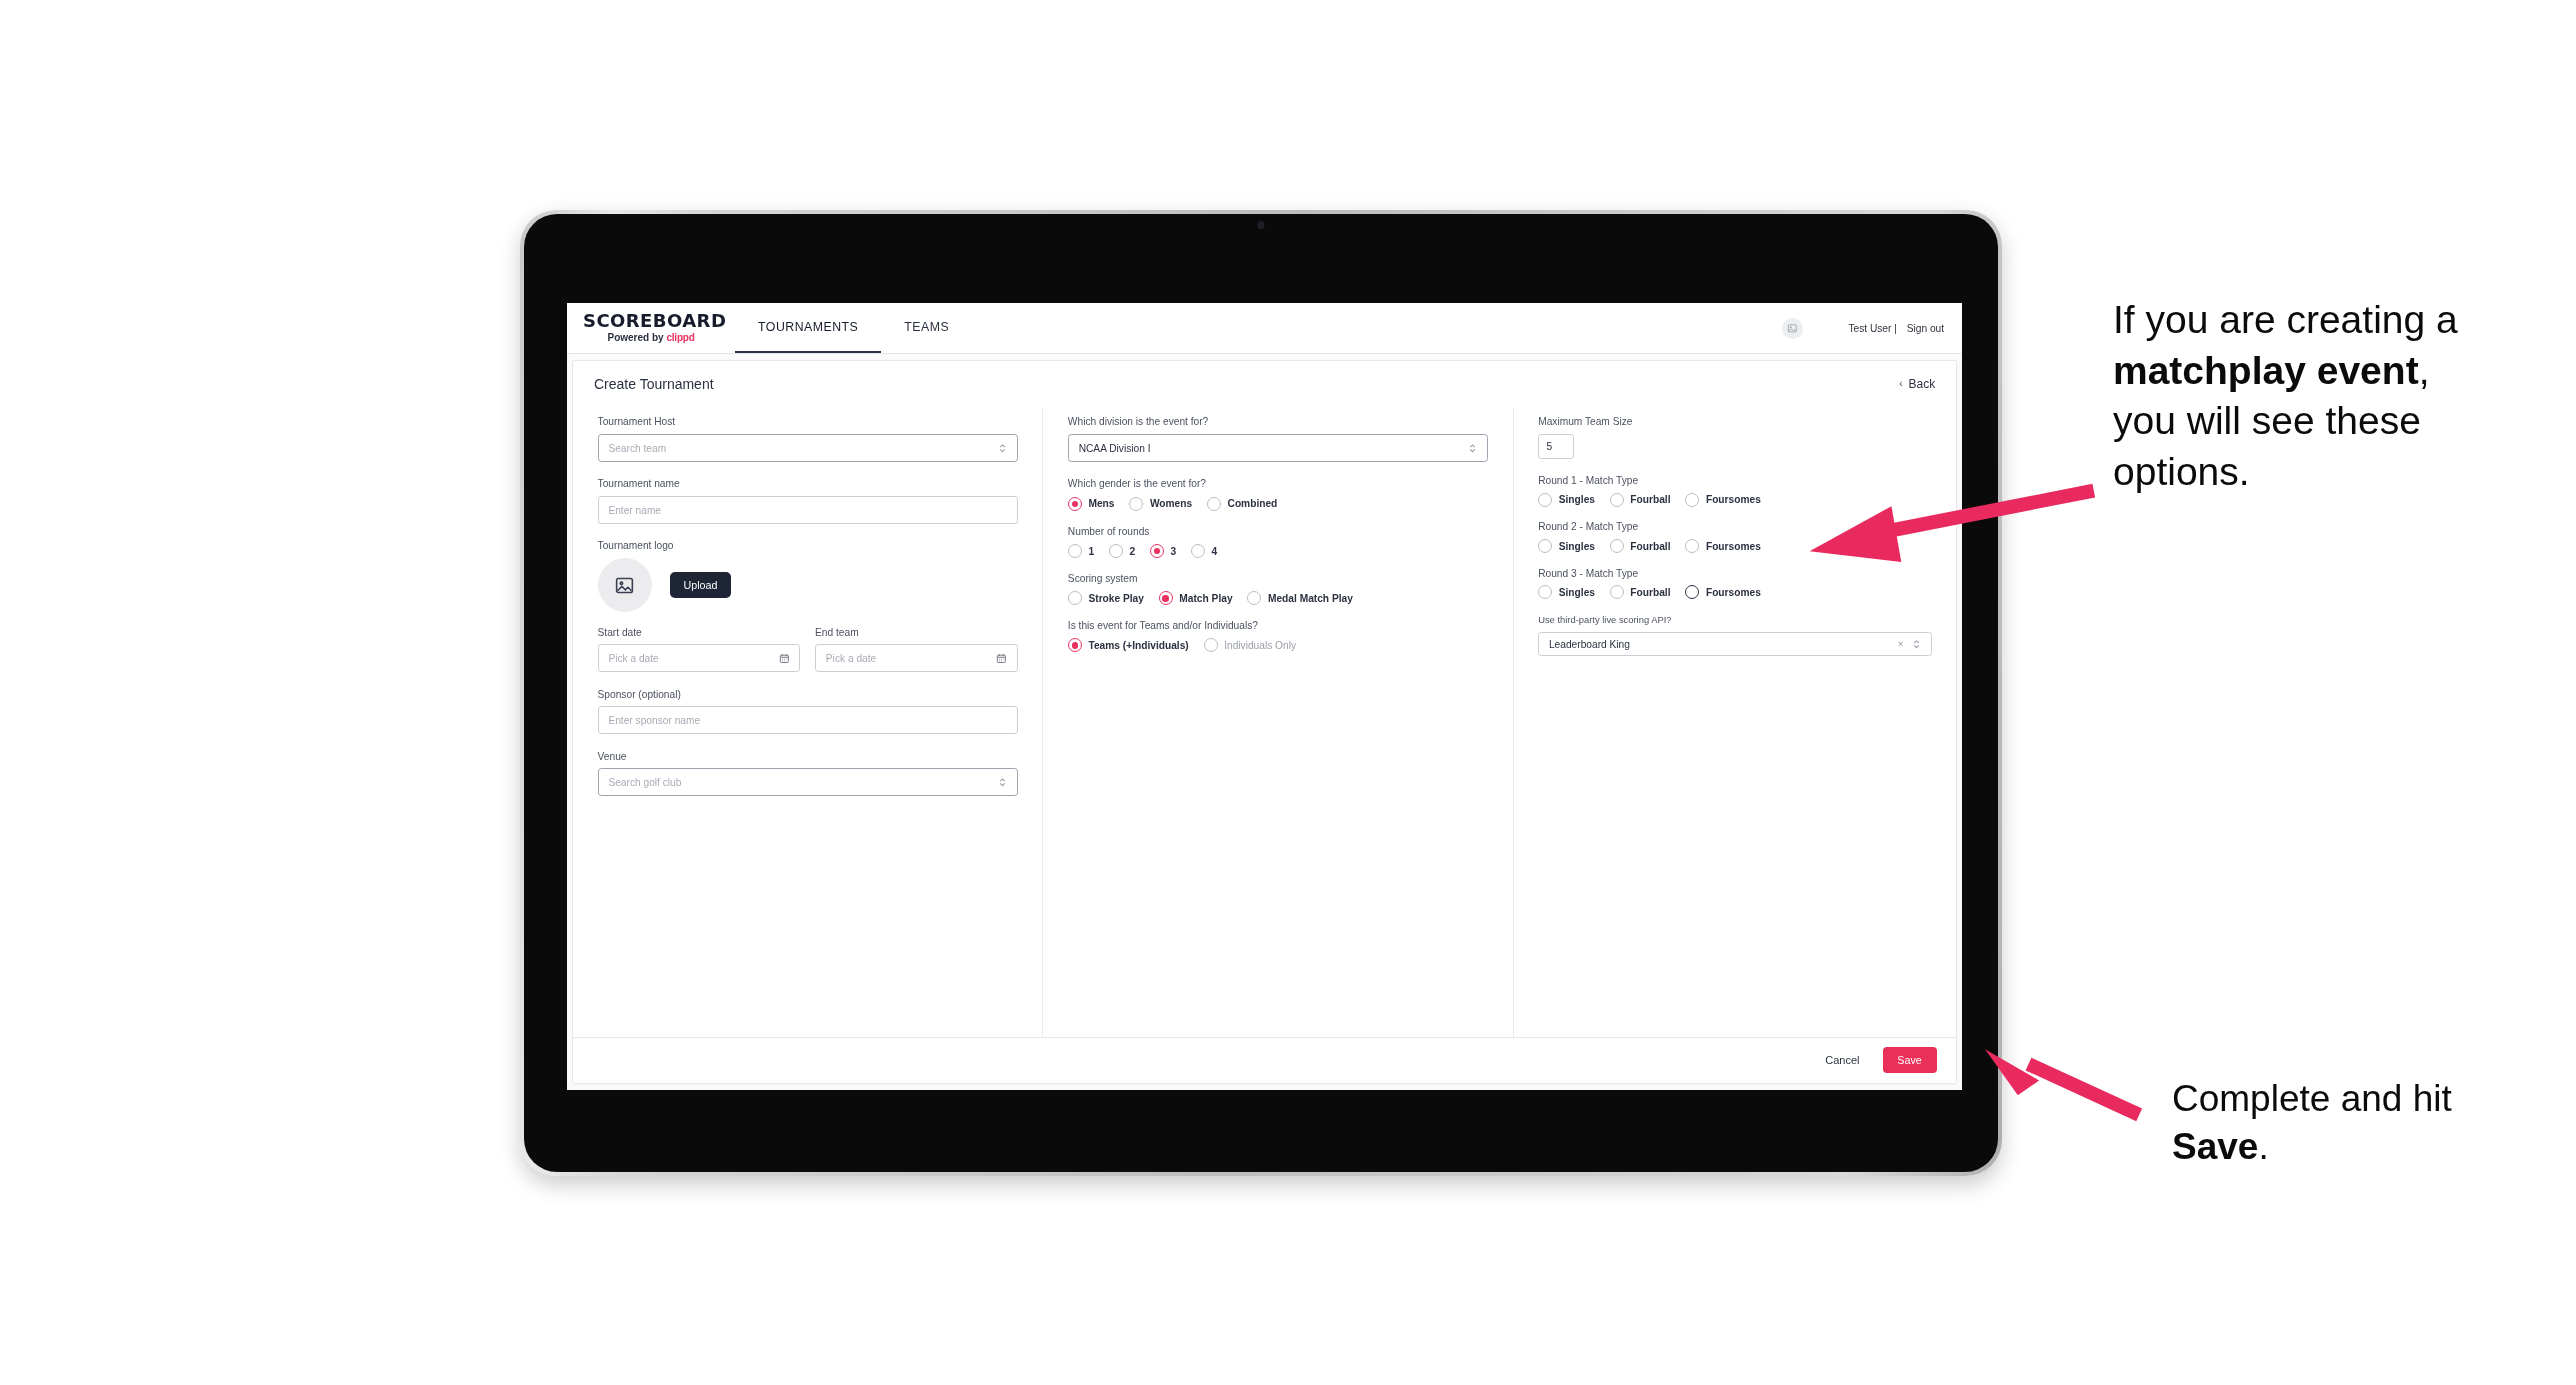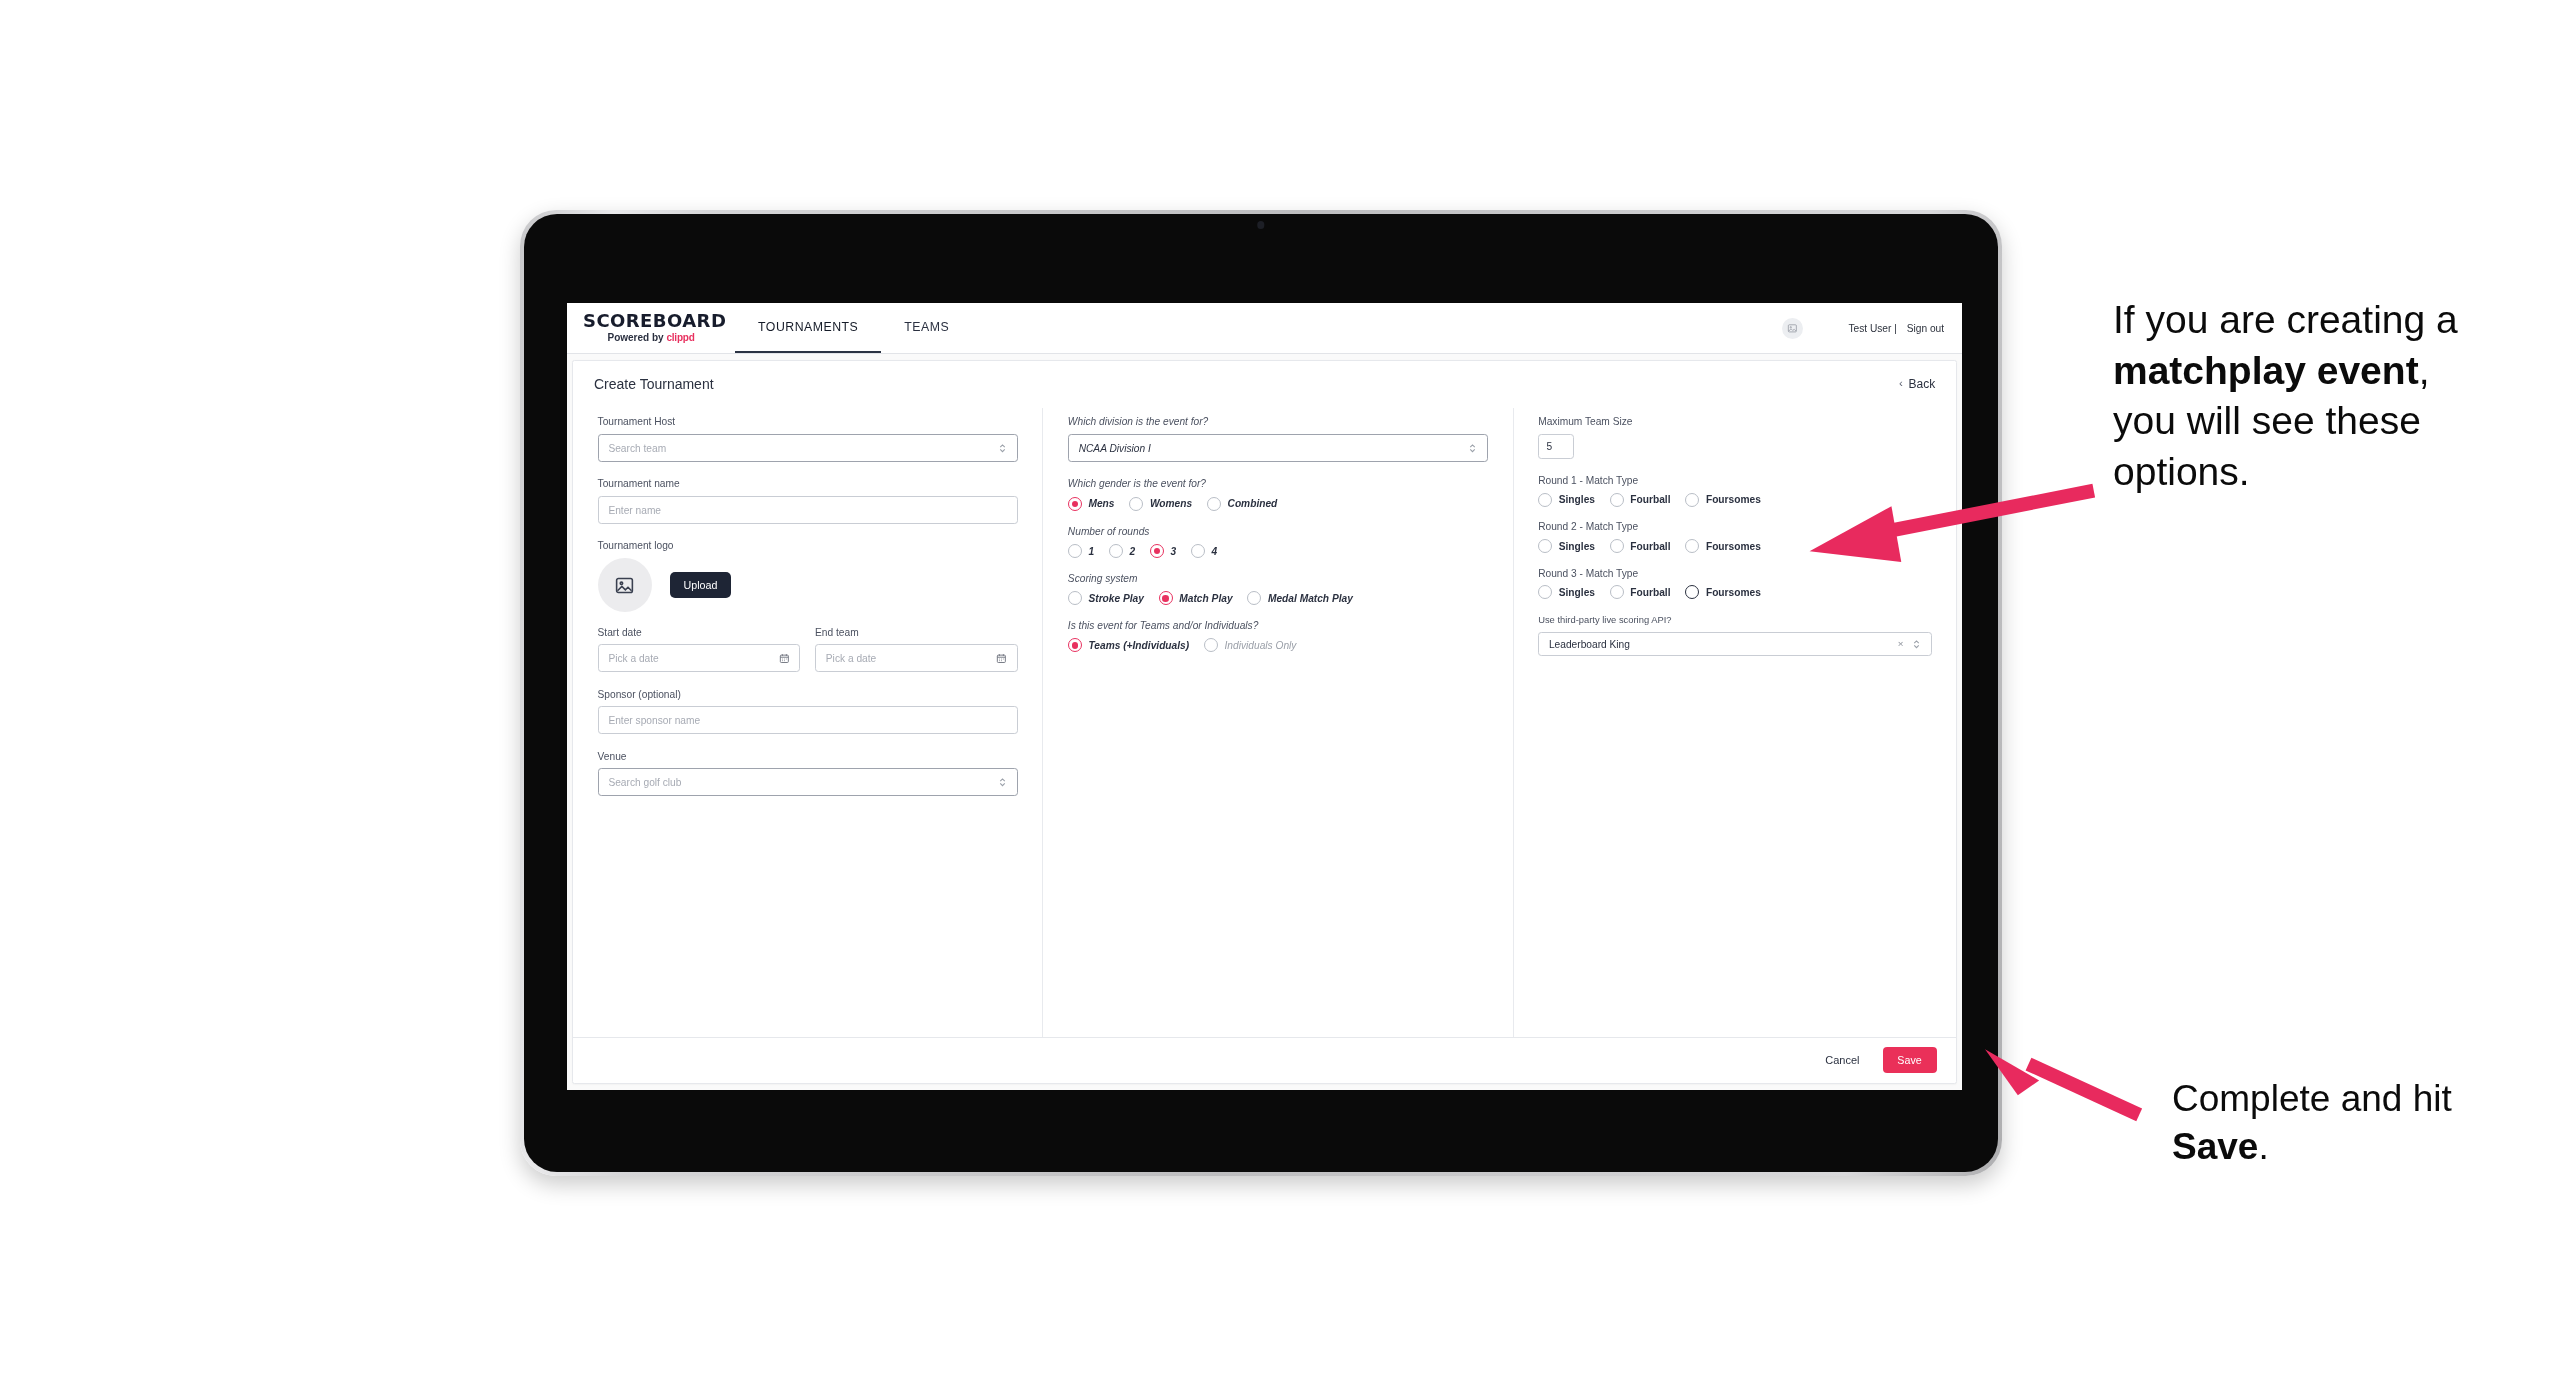--- a/index.html
+++ b/index.html
@@ -95,21 +95,21 @@
   .back-link {
     margin-left:auto; display:flex; align-items:center; gap:5.7px;
     font-size:12px; color:#2b3140; cursor:pointer;
   }
   .back-chev { font-size:11.5px; color:#5a6070; line-height:1; }
 
   
   .cols { flex:1; display:flex; padding: 4.9px 0 0 0; min-height:0; }
   .col { padding: 8.2px 24.6px 0 24.6px; }
   .col.c1 { width: 34%; border-right:0.8px solid #e8eaee; }
-  .col.c2 { width: 34%; border-right:0.8px solid #e8eaee;font-style:italic; }
+  .col.c2 { width: 34%; border-right:0.8px solid #e8eaee; }
   .col.c3 { width: 32%; }
 
   .field { margin-bottom: 16.4px; }
   .flabel { font-size:10.2px; color:#4b5160; margin-bottom:6.6px; display:block; }
   .flabel.sm { font-size:9.4px; }
 
   .inp {
     width:100%; height:28px; border:0.8px solid #9ea3ad; border-radius:3.3px;
     background:#fff; display:flex; align-items:center; padding: 0 9.8px;
     font-size:10.2px; color:#2b3140; position:relative;

